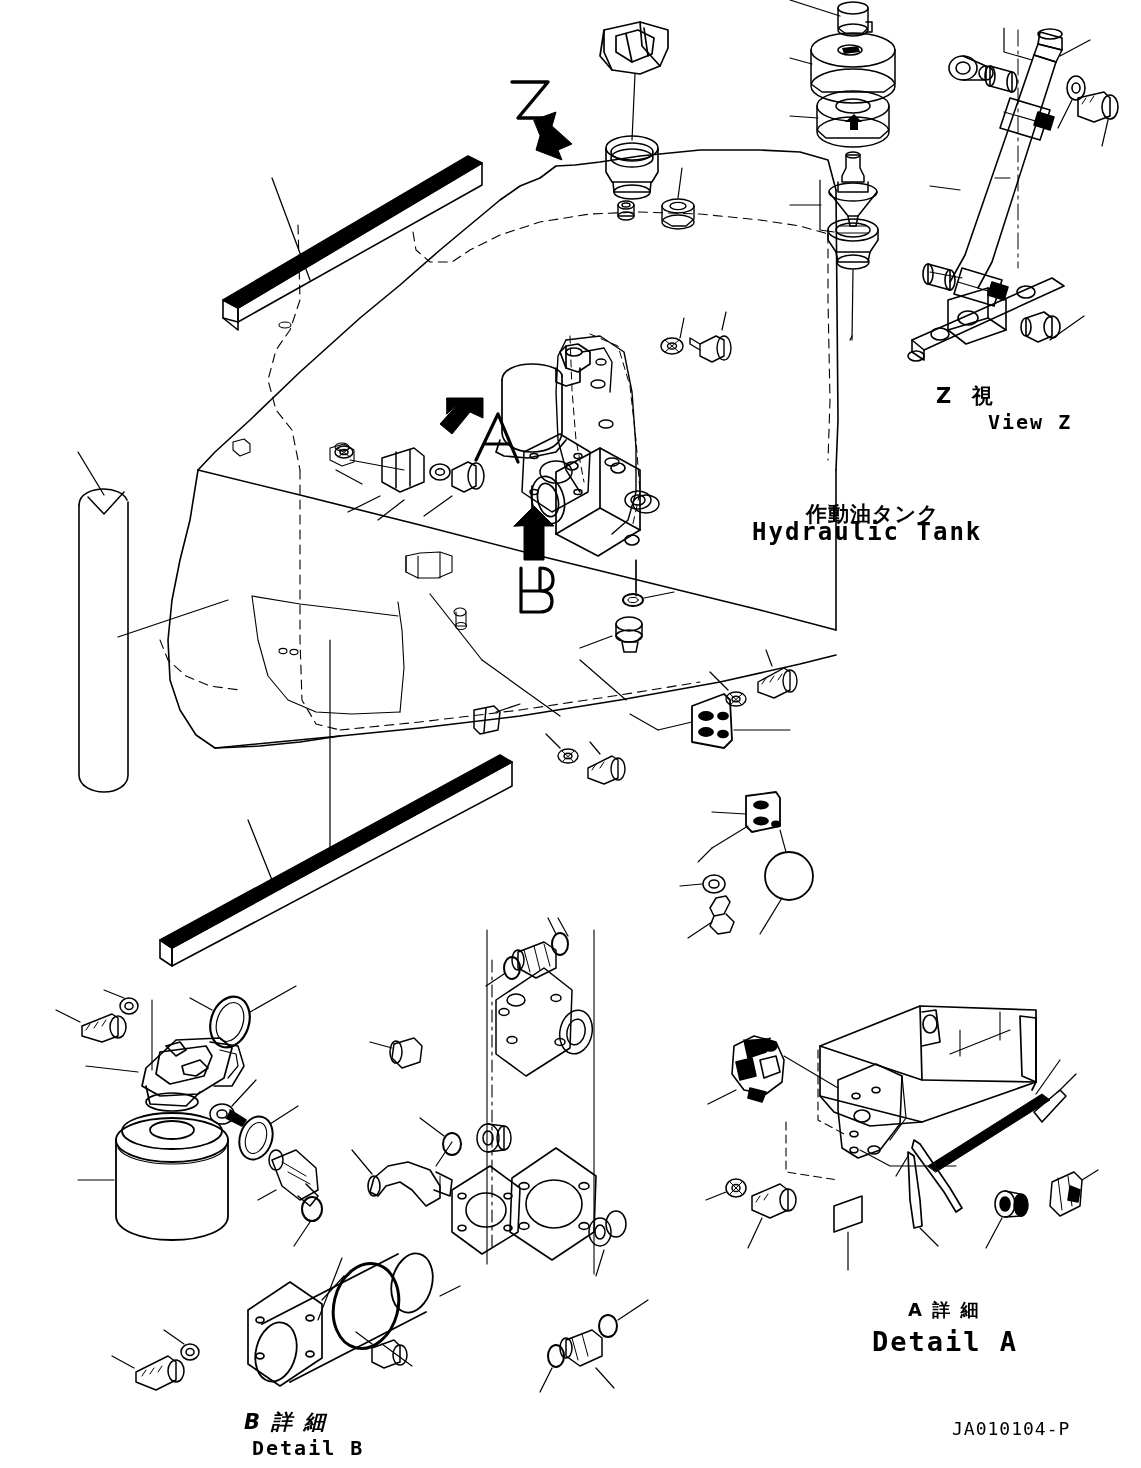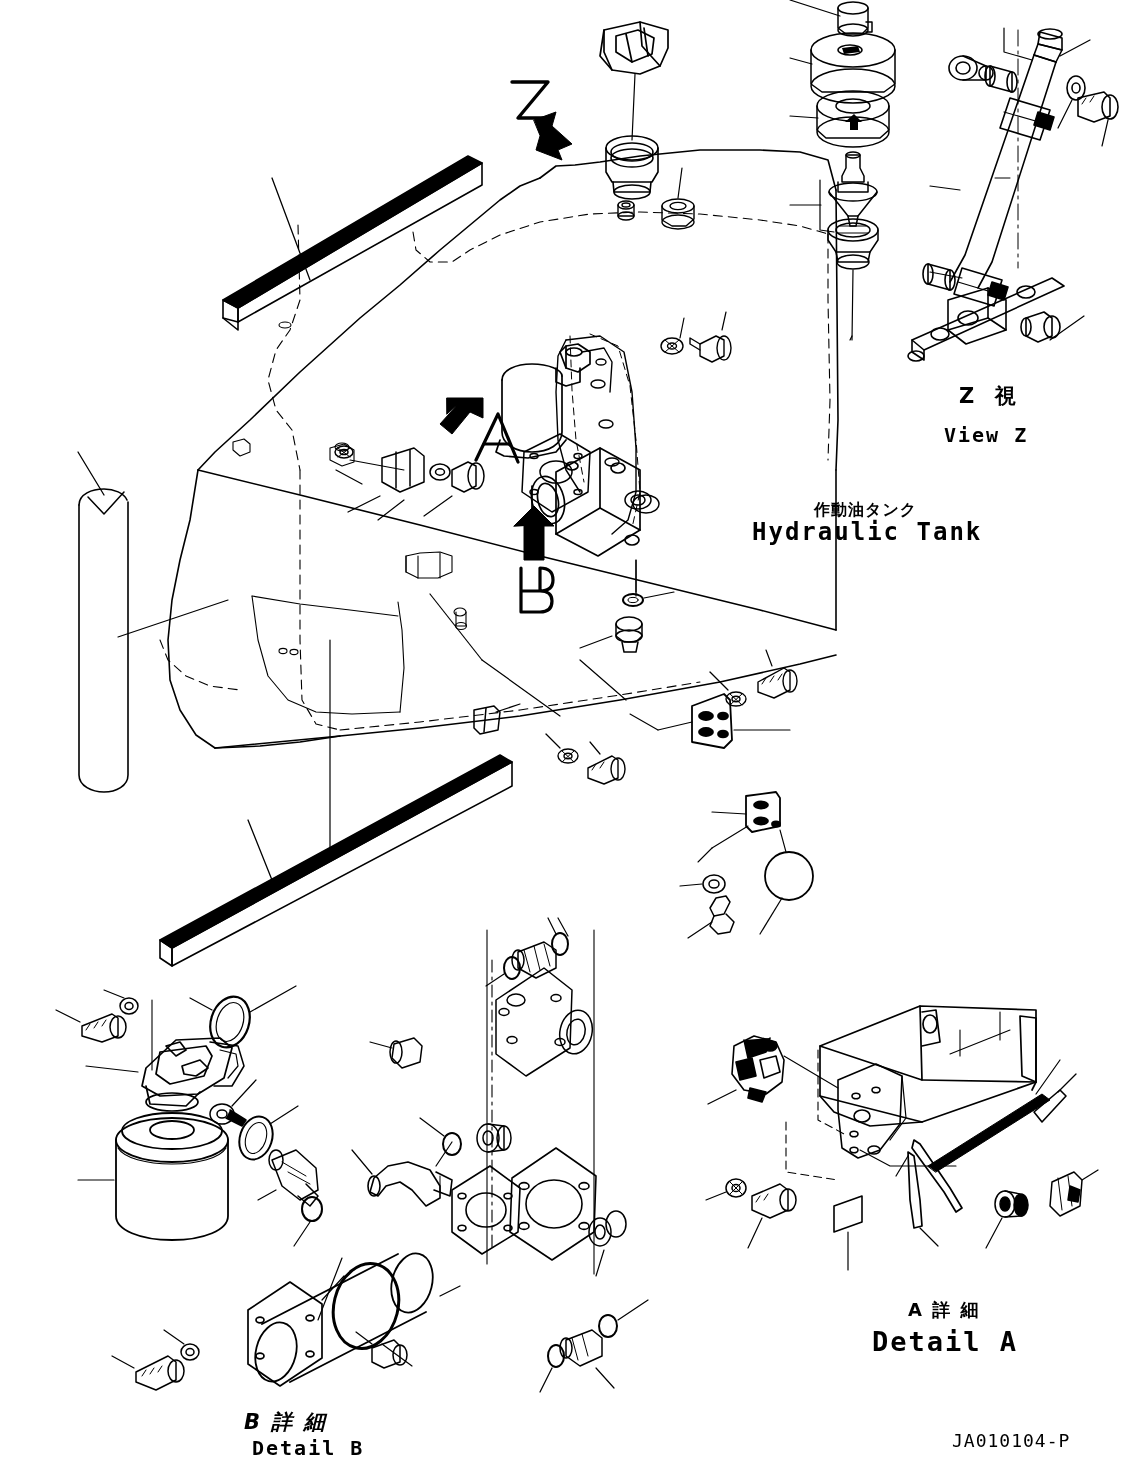--- a/index.html
+++ b/index.html
@@ -4,21 +4,21 @@
 <title>JA010104-P</title>
 <style>
   html,body{margin:0;padding:0;background:#ffffff;}
   body{width:1141px;height:1468px;position:relative;overflow:hidden;
        font-family:"DejaVu Sans","Liberation Sans",sans-serif;color:#000;}
   #sheet{position:absolute;inset:0;width:1141px;height:1468px;}
   svg{display:block;}
   .lbl{position:absolute;white-space:pre;color:#000;}
   .jp{font-family:"DejaVu Sans","Liberation Sans",sans-serif;font-weight:bold;}
   .en{font-family:"DejaVu Sans Mono","Liberation Mono",monospace;font-weight:bold;letter-spacing:2px;}
-  .dwg{font-family:"DejaVu Sans Mono","Liberation Mono",monospace;font-weight:normal;letter-spacing:1px;margin-top:12px;}
+  .dwg{font-family:"DejaVu Sans Mono","Liberation Mono",monospace;font-weight:normal;letter-spacing:1px;}
 </style>
 </head>
 <body>
 
 <div id="sheet">
 
 <svg width="1141" height="1468" viewBox="0 0 1141 1468" stroke="#000" fill="none" stroke-linecap="round" stroke-linejoin="round">
 
   <rect x="0" y="0" width="1141" height="1468" fill="#fff" stroke="none"></rect>
 
@@ -718,25 +718,25 @@
     <line x1="336" y1="470" x2="362" y2="484"></line>
     <line x1="430" y1="594" x2="482" y2="660"></line>
     <line x1="482" y1="660" x2="560" y2="716"></line>
     <line x1="580" y1="660" x2="626" y2="700"></line>
     <path d="M636 596 L636 560"></path>
     <path d="M850 340 L852 336"></path>
   </g>
 
 </svg>
 
-<div class="lbl jp" style="left:806px;top:500px;font-size:16px;letter-spacing:1px;margin-left:8px;">作動油タンク</div>
+<div class="lbl jp" style="left:806px;top:500px;font-size:21px;letter-spacing:1px;">作動油タンク</div>
 <div class="lbl en" style="left:752px;top:518px;font-size:24px;">Hydraulic Tank</div>
 
-<div class="lbl jp" style="left:936px;top:382px;font-size:21px;letter-spacing:2px;margin-left:23px;">Z  視</div>
-<div class="lbl en" style="left:944px;top:410px;font-size:20px;margin-top:13px;">View Z</div>
+<div class="lbl jp" style="left:936px;top:382px;font-size:21px;letter-spacing:2px;">Z  視</div>
+<div class="lbl en" style="left:988px;top:410px;font-size:20px;">View Z</div>
 
 <div class="lbl jp" style="left:908px;top:1298px;font-size:18px;letter-spacing:2px;">A 詳 細</div>
 <div class="lbl en" style="left:872px;top:1326px;font-size:27px;">Detail A</div>
 
 <div class="lbl jp" style="left:244px;top:1408px;font-size:21px;letter-spacing:2px;font-style:italic;">B 詳 細</div>
 <div class="lbl en" style="left:252px;top:1436px;font-size:20px;">Detail B</div>
 
 <div class="lbl dwg" style="left:952px;top:1418px;font-size:18px;">JA010104-P</div>
 
 </div>

